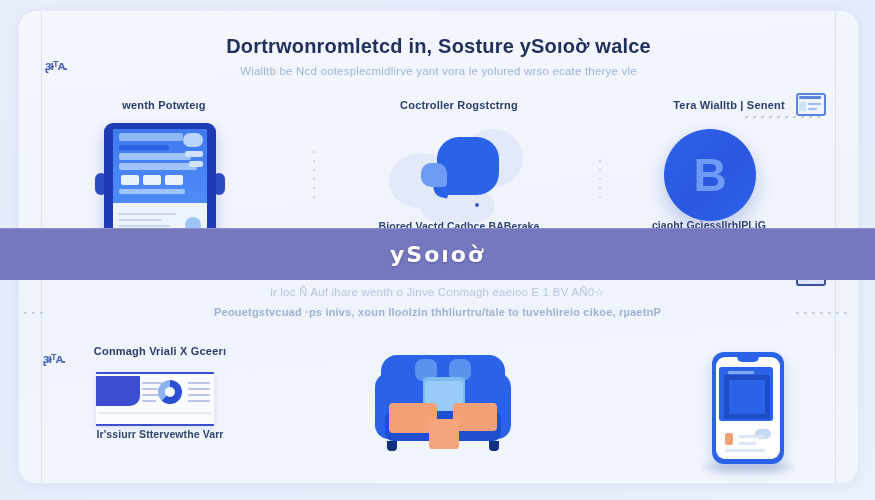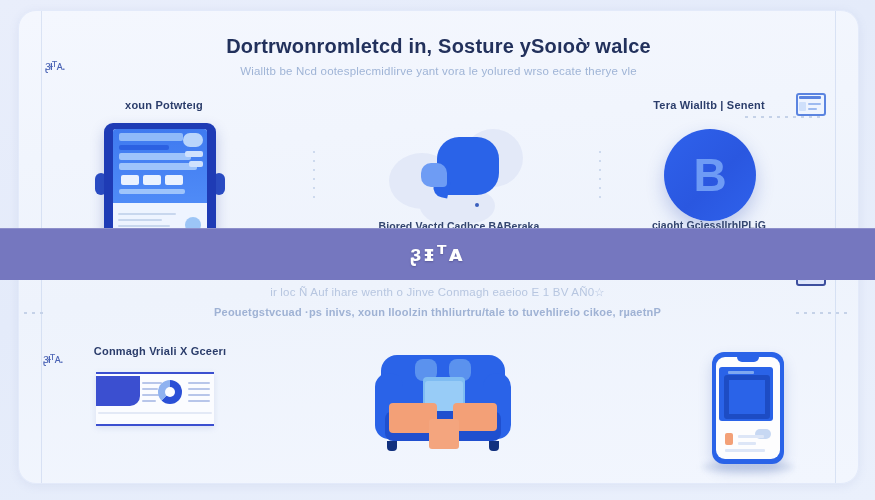--- a/index.html
+++ b/index.html
@@ -31,21 +31,21 @@
     filter:blur(.28px);
   }
   .hero-sub{
     position:absolute;left:0;right:0;top:54px;text-align:center;
     font-size:11.5px;color:#9fb4d6;letter-spacing:.2px;
     filter:blur(.32px);
   }
 
   
   .glyph{
-    position:absolute;font-size:13px;font-weight:400;color:#4a63b5;
+    position:absolute;font-size:13px;font-weight:700;color:#4a63b5;
     letter-spacing:-1px;filter:blur(.35px);user-select:none;
   }
   .glyph.tl{left:26px;top:47px;}
   .glyph.bl{left:24px;top:340px;}
 
   
   .cardicon{position:absolute;width:30px;height:23px;}
   .cardicon .bod{position:absolute;inset:0;border:2.4px solid #5b84e0;border-radius:3px;background:#eef4ff;}
   .cardicon .bar{position:absolute;left:3px;top:3px;width:22px;height:3px;background:#5b84e0;border-radius:1px;}
   .cardicon .l1{position:absolute;left:12px;top:10px;width:13px;height:2.3px;background:#9dbaf0;border-radius:1px;}
@@ -207,21 +207,21 @@
         <i></i>
         <i></i>
         <i></i>
         <i></i>
         <i></i>
         <i></i>
         <i></i>
     </div>
 
     <div class="col" style="left:60px;top:88px;width:170px;">
-      <div class="col-label">xoun Potwteıg</div>
+      <div class="col-label">wenth Potwteıg</div>
     </div>
     <div class="tablet">
       <div class="ear l"></div>
         <div class="ear r"></div>
       <div class="frame"></div>
       <div class="screen">
         <div class="shade"></div>
         <div class="row" style="left:6px;top:4px;width:64px;height:8px;background:#8fbaf9;"></div>
         <div class="row" style="right:4px;top:4px;width:20px;height:14px;background:#b9d5fb;border-radius:7px;"></div>
         <div class="row" style="left:6px;top:16px;width:50px;height:5px;background:#2c61e2;"></div>
@@ -244,20 +244,23 @@
 
     <div class="vdots" style="left:294px;top:140px;">
       <i></i>
         <i></i>
         <i></i>
         <i></i>
         <i></i>
         <i></i>
     </div>
 
+    <div class="col" style="left:340px;top:88px;width:200px;">
+      <div class="col-label">Coctroller Rogstctrng</div>
+    </div>
     <div class="blobwrap">
       <div class="cloud" style="left:0;top:34px;width:66px;height:56px;"></div>
       <div class="cloud" style="left:30px;top:62px;width:56px;height:44px;"></div>
       <div class="cloud" style="left:74px;top:10px;width:60px;height:58px;"></div>
       <div class="cloud" style="left:58px;top:70px;width:48px;height:34px;"></div>
       <div class="chat"></div>
       <div class="tail"></div>
       <div class="chat2"></div>
       <div class="dot"></div>
     </div>
@@ -267,34 +270,34 @@
 
     <div class="vdots" style="left:580px;top:140px;">
       <i></i>
         <i></i>
         <i></i>
         <i></i>
         <i></i>
         <i></i>
     </div>
 
-    <div class="col" style="left:600px;top:88px;width:180px;">
+    <div class="col" style="left:620px;top:88px;width:180px;">
       <div class="col-label">Tera Wialltb | Senent</div>
     </div>
     <div class="coin">
       <span>B</span>
     </div>
     <div class="col" style="left:595px;top:208px;width:190px;">
       <div class="col-caption">ciaoht GcìessIlrhlPLiG</div>
     </div>
 
   </div>
 
   <div class="banner">
-    <div class="txt">ᶔᵻᵀᴀ</div>
+    <div class="txt">ySoıоờ</div>
   </div>
 
   <div class="midline1">ir loc Ñ Auf ihare wenth o Jinve Conmagh eaeioo E 1 BV AÑ0☆</div>
   <div class="midline2">Peouetgstvcuad ·ps inivs, xoun Iloolzin thhliurtru/tale to tuvehlireio cikoe, rµaetnP</div>
   <div class="hdots" style="left:24px;">
     <i></i>
       <i></i>
       <i></i>
   </div>
   <div class="hdots" style="right:28px;">
@@ -315,20 +318,23 @@
     <div class="ln" style="left:46px;top:8px;width:20px;"></div>
     <div class="ln" style="left:46px;top:14px;width:16px;"></div>
     <div class="ln" style="left:46px;top:20px;width:22px;"></div>
     <div class="ln" style="left:46px;top:26px;width:14px;"></div>
     <div class="pie"></div>
     <div class="ln" style="left:92px;top:8px;width:22px;"></div>
     <div class="ln" style="left:92px;top:14px;width:22px;"></div>
     <div class="ln" style="left:92px;top:20px;width:22px;"></div>
     <div class="ln" style="left:92px;top:26px;width:22px;"></div>
     <div class="ln" style="left:2px;top:38px;width:114px;background:#e3e9f6;"></div>
+  </div>
+  <div class="col" style="left:55px;top:428px;width:210px;">
+    <div class="col-caption">Ir'ssiurr Sttervewthe Varr</div>
   </div>
 
   <div class="couch">
     <div class="back"></div>
     <div class="hd1"></div>
       <div class="hd2"></div>
     <div class="armL"></div>
       <div class="armR"></div>
     <div class="screen"></div>
       <div class="screen2"></div>

